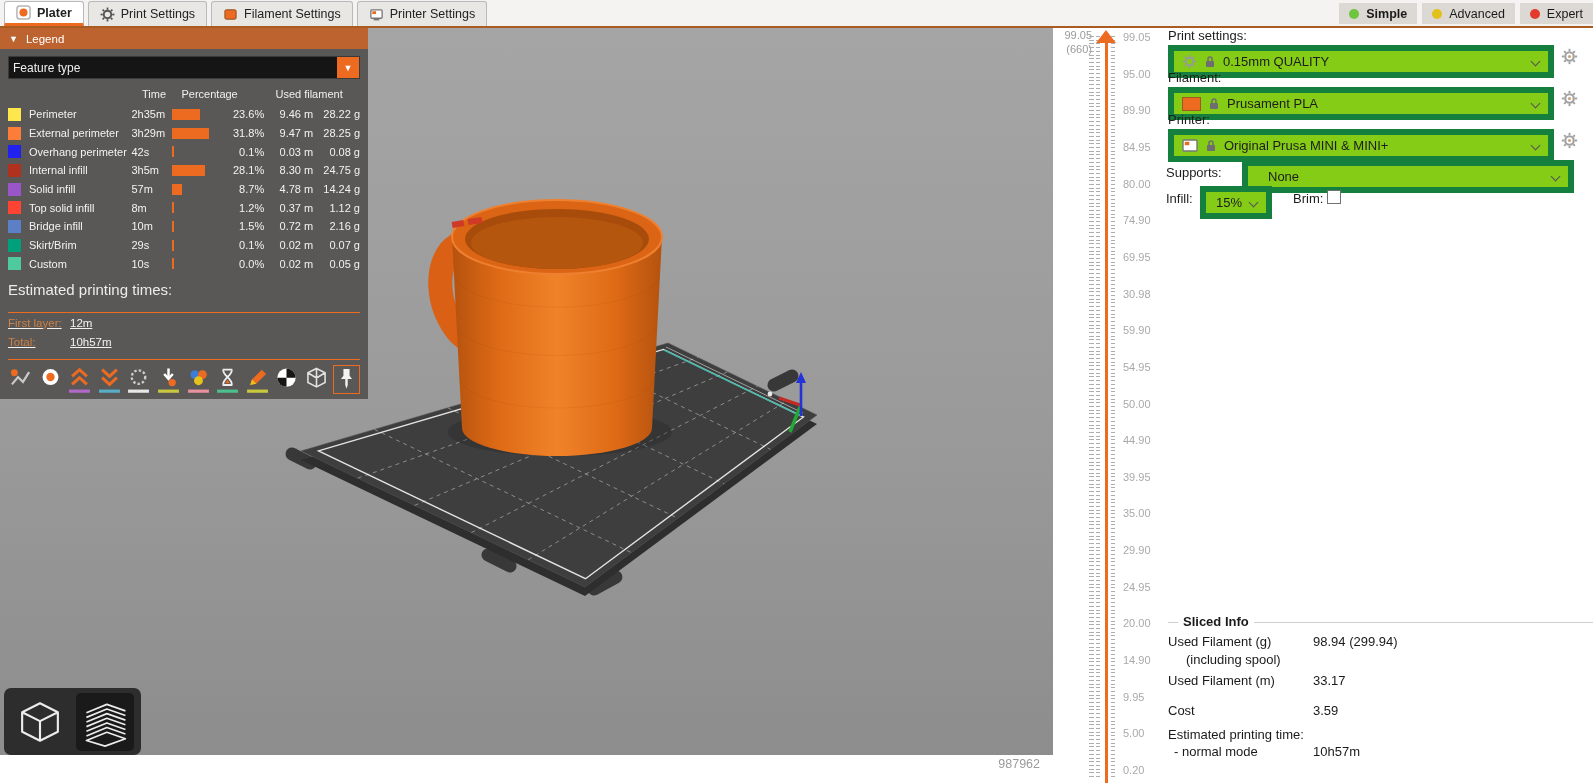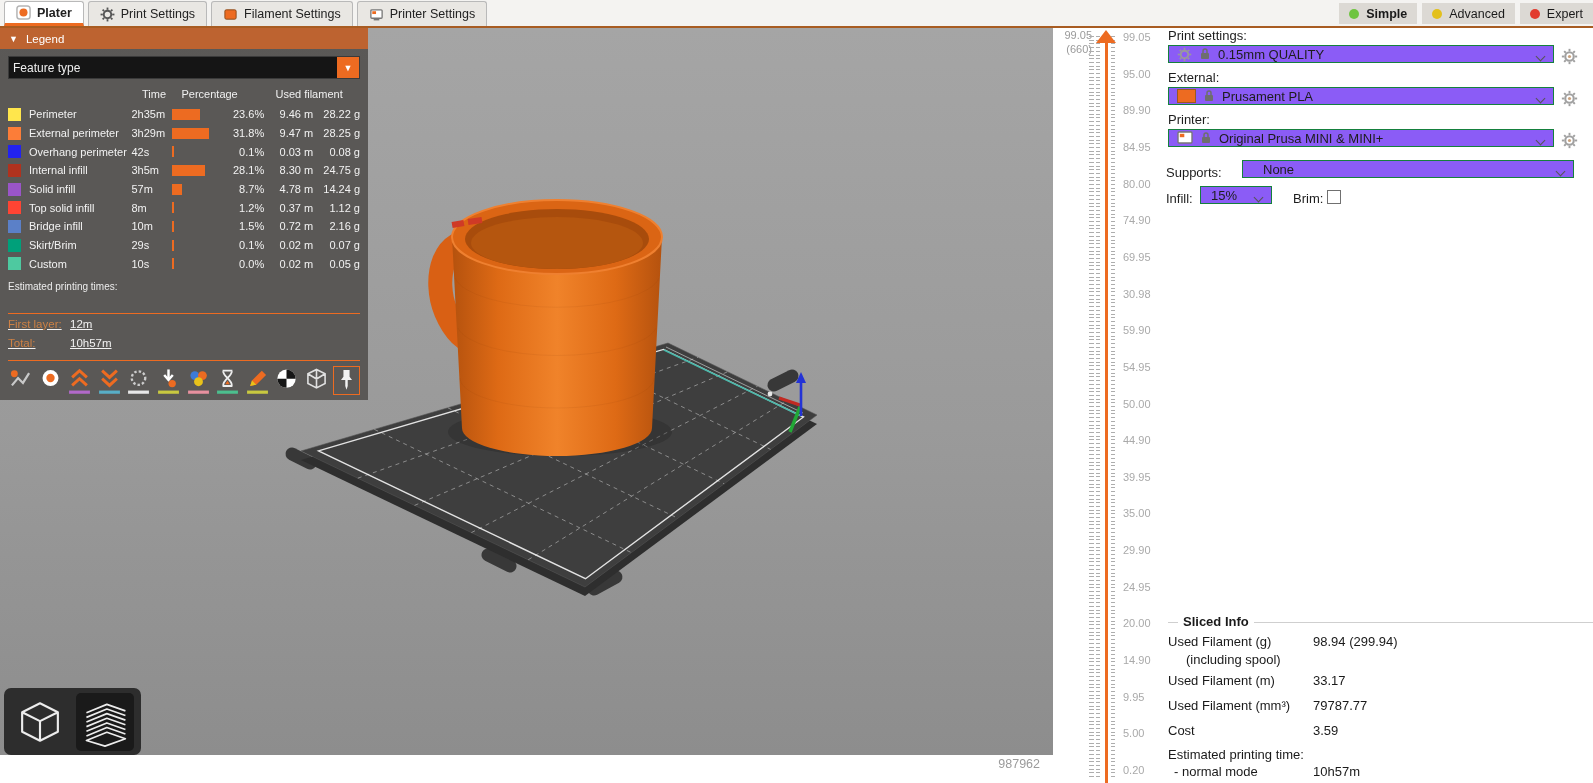--- a/index.html
+++ b/index.html
@@ -38,21 +38,21 @@
   .lselect .btn { position:absolute; right:0; top:0; width:22px; height:21px; background:#ED6B21;
                   color:#fff; display:flex; align-items:center; justify-content:center; font-size:9px; }
   .lcols { display:flex; color:#f0f0f0; font-size:11px; margin:9px 0 5px 0; }
   .lcols .c1{ margin-left:134px; width:42px; } .lcols .c2{ width:100px; } .lcols .c3{ width:90px; }
   .lrow { display:flex; align-items:center; height:18.7px; color:#f2f2f2; }
   .sw { width:13px; height:13px; margin-right:8px; flex:none; }
   .ll { width:105px; } .lt { width:42px; }
   .lb { width:58px; } .lb i { display:block; height:11px; background:#ED6B21; }
   .lp { width:36px; text-align:right; margin-right:8px; }
   .lm { width:42px; text-align:right; } .lg { width:48px; text-align:right; }
-  .lest { color:#ececec; font-size:10px; margin-top:8px; padding-bottom:21px; border-bottom:1px solid #ED6B21; }
+  .lest { color:#ececec; font-size:15px; margin-top:8px; padding-bottom:14px; border-bottom:1px solid #ED6B21; }
   .lrow2 { display:flex; font-size:11.5px; height:19px; align-items:center; color:#f2f2f2;text-decoration:underline; }
   .olab { color:#cd8145; width:62px; }
   .ltools { display:flex; gap:4px; padding-top:5px; margin-top:8px; border-top:1px solid #ED6B21; align-items:center; }
   .tool { width:27px; height:29px; display:flex; align-items:center; justify-content:center; cursor:default; }
   .tool.selected { border:1.5px solid #ED6B21; }
 
   
   .vbtns { position:absolute; left:4px; bottom:0px; width:137px; height:67px; background:#2d2d2d;
            border-radius:7px; display:flex; align-items:center; justify-content:space-around; padding:0 3px; }
   .vslot { width:58px; height:58px; display:flex; align-items:center; justify-content:center; border-radius:5px; }
@@ -63,21 +63,21 @@
   .sline { position:absolute; left:1105px; top:34px; width:3px; height:749px; background:#ED6B21; }
   .sarrow { position:absolute; left:1096px; top:30px; width:0; height:0;
             border-left:10px solid transparent; border-right:10px solid transparent;
             border-bottom:13px solid #ED6B21; }
   .sticks { position:absolute; top:36px; height:742px;
             background:repeating-linear-gradient(180deg,#adadad 0 1px, transparent 1px 3.7px); }
   .tickl { position:absolute; left:1123px; width:42px; color:#a9a9a9; font-size:11px; }
 
   
   .slabel { position:absolute; font-size:13px; color:#1d1d1d; }
-  .combo { position:absolute; height:18px; background:#8b5cf6; border:1px solid #15803d;
+  .combo { position:absolute; height:33px; background:#84cc16; border:6px solid #15803d;
            display:flex; align-items:center; gap:7px; padding:0 26px 0 8px; font-size:13px; color:#1d1d1d; cursor:default; }
   .combo .caret { position:absolute; right:9px; top:7px; width:7px; height:7px;
                   border-right:1.5px solid #555; border-bottom:1.5px solid #555; transform:rotate(45deg); }
   .fswatch { width:19px; height:14px; background:#ED6B21; border:1px solid #9a5a20; flex:none; }
   .gearbtn { position:absolute; width:17px; height:17px; cursor:default; }
   .chk { position:absolute; width:14px; height:14px; border:1px solid #707070; background:#fff; }
 
   
   .sinfo { position:absolute; left:1168px; top:622px; width:426px; font-size:13px; color:#1a1a1a; }
   .sinfo .frame { border-top:1px solid #cfcfcf; position:relative; padding-top:9px; }
@@ -516,21 +516,21 @@
         <line x1="0.8" y1="8" x2="3" y2="8"></line>
         <line x1="13" y1="8" x2="15.2" y2="8"></line>
         <line x1="3" y1="3" x2="4.5" y2="4.5"></line>
         <line x1="11.5" y1="11.5" x2="13" y2="13"></line>
         <line x1="3" y1="13" x2="4.5" y2="11.5"></line>
         <line x1="11.5" y1="4.5" x2="13" y2="3"></line>
       </g>
       <circle cx="8" cy="8" r="1.5" fill="#c9a27e"></circle>
     </svg>
 
-  <div class="slabel" style="left:1168px; top:70px;">External:</div>
+  <div class="slabel" style="left:1168px; top:70px;">Filament:</div>
   <div class="combo" style="left:1168px; top:87px; width:386px;">
     <span class="fswatch"></span>
     <svg width="12" height="14" viewBox="0 0 12 14">
         <rect x="2" y="6" width="8" height="6" rx="1" fill="#6e6e6e"></rect>
         <path d="M4 6 V4 a2 2 0 0 1 4 0 V6" stroke="#6e6e6e" stroke-width="1.5" fill="none"></path>
       </svg>
     <span>Prusament PLA</span>
     <span class="caret"></span>
   </div>
   <svg class="gearbtn" style="left:1561px; top:90px;" viewBox="0 0 16 16">
@@ -596,24 +596,20 @@
       <div class="sirow">
           <span class="silab">Used Filament (g)</span>
           <span>98.94 (299.94)</span>
         </div>
       <div class="sisub">(including spool)</div>
       <div class="sirow">
           <span class="silab">Used Filament (m)</span>
           <span>33.17</span>
         </div>
       <div class="gap"></div>
-      <div class="sirow">
-          <span class="silab">Used Filament (mm³)</span>
-          <span>79787.77</span>
-        </div>
       <div class="gap"></div>
       <div class="sirow">
           <span class="silab">Cost</span>
           <span>3.59</span>
         </div>
       <div class="gap"></div>
       <div class="sirow" style="line-height:17px;">
           <span>Estimated printing time:</span>
         </div>
       <div class="sirow" style="line-height:17px;">

